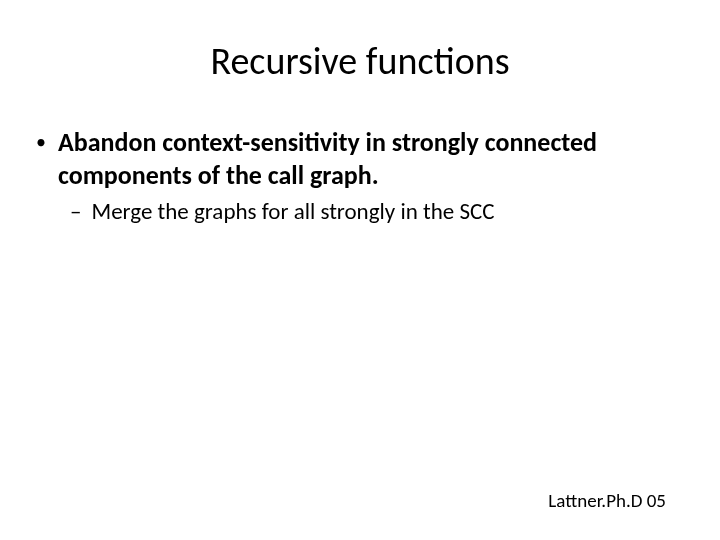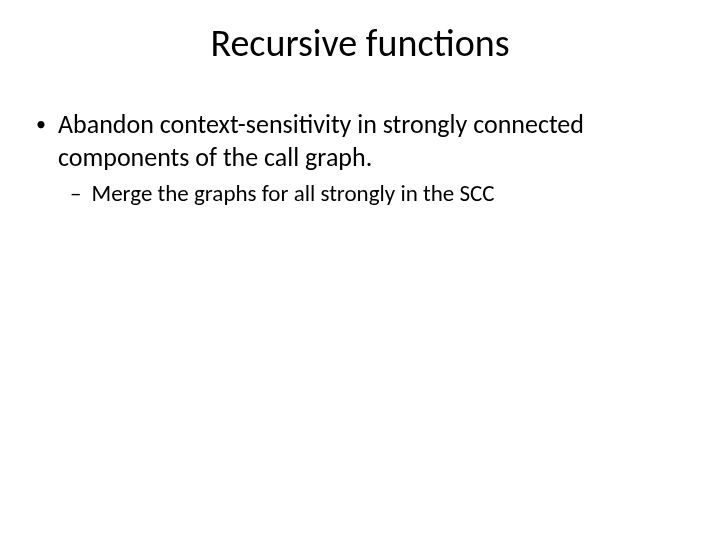--- a/index.html
+++ b/index.html
@@ -12,21 +12,21 @@
     height: 540px;
     background: #ffffff;
     font-family: Calibri, "Segoe UI", Arial, sans-serif;
     color: #000000;
     position: relative;
     overflow: hidden;
   }
   .slide {
     width: 100%;
     height: 100%;
-    padding: 20px 0 0 0;
+    padding: 38px 0 0 0;
     position: relative;
   }
   .title {
     text-align: center;
     font-size: 38px;
     font-weight: 400;
     margin-bottom: 42px;
   }
   .content {
     padding: 0 36px 0 36px;
@@ -39,20 +39,21 @@
     margin-bottom: 6px;
   }
   .bullet-lvl1 .marker {
     flex: 0 0 auto;
     margin-right: 12px;
     font-size: 20px;
     line-height: 1.6;
   }
   .bullet-lvl1 .text {
     flex: 1;
+    font-weight: bold;
   }
   .bullet-lvl2 {
     display: flex;
     align-items: flex-start;
     font-size: 23px;
     line-height: 1.25;
     margin-left: 34px;
     margin-top: 4px;
   }
   .bullet-lvl2 .marker {
@@ -79,13 +80,14 @@
     <div class="bullet-lvl1">
       <span class="marker">•</span>
       <span class="text">Abandon context-sensitivity in strongly connected components of the call graph.</span>
     </div>
     <div class="bullet-lvl2">
       <span class="marker">–</span>
       <span class="text">Merge the graphs for all strongly in the SCC</span>
     </div>
   </div>
 
+  <div class="citation">Lattner.Ph.D 05</div>
 </div>
 
 </body></html>

